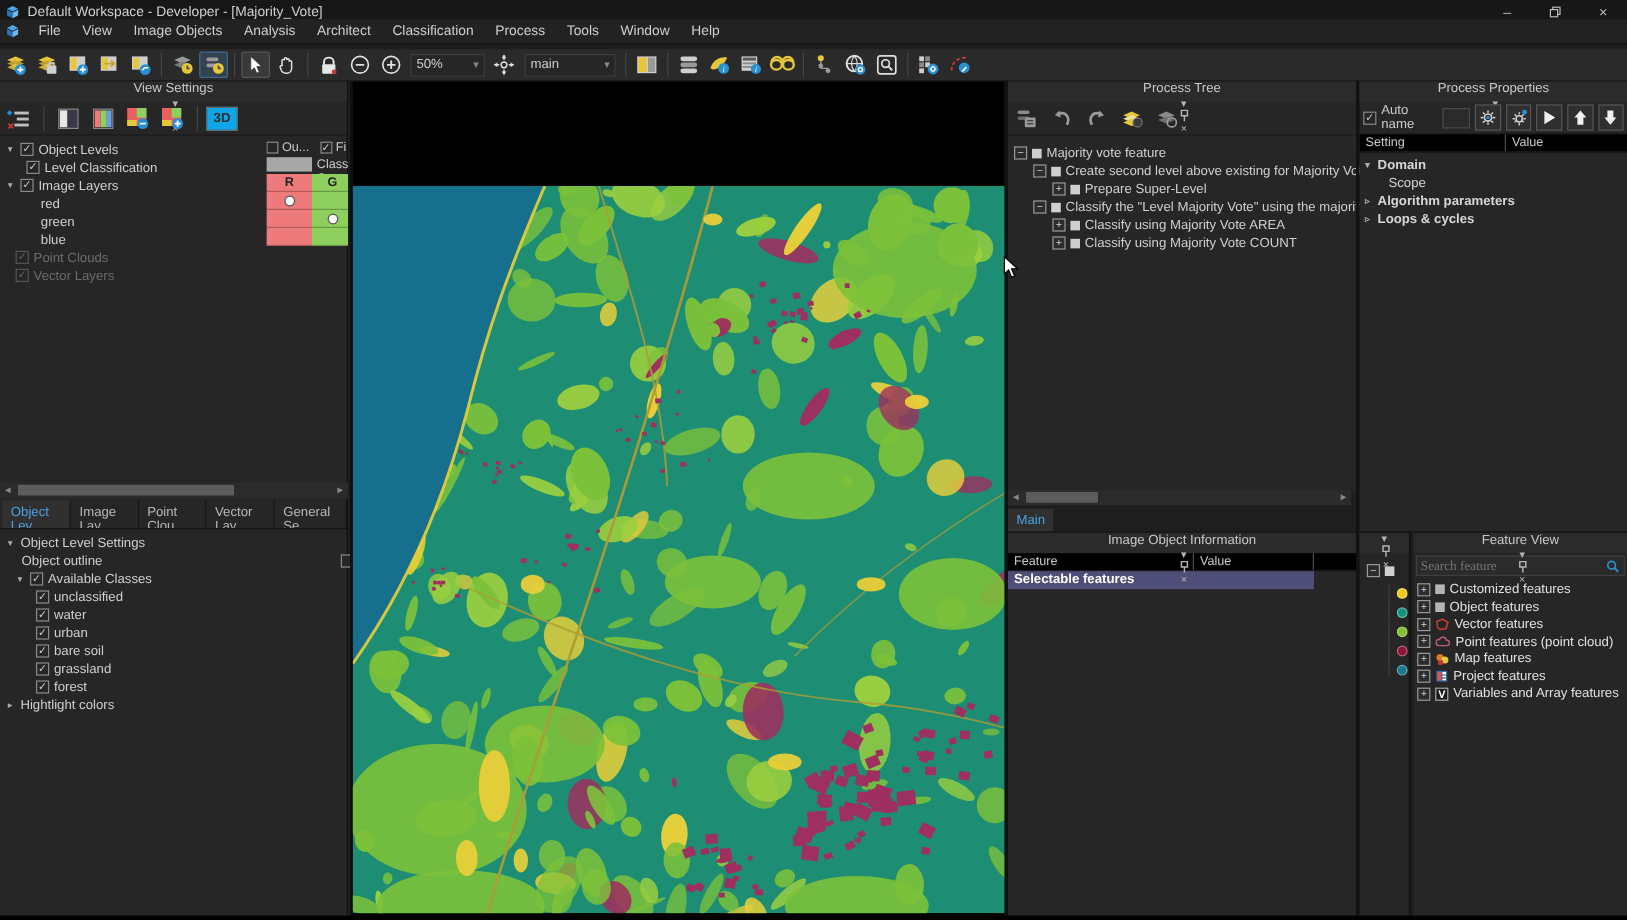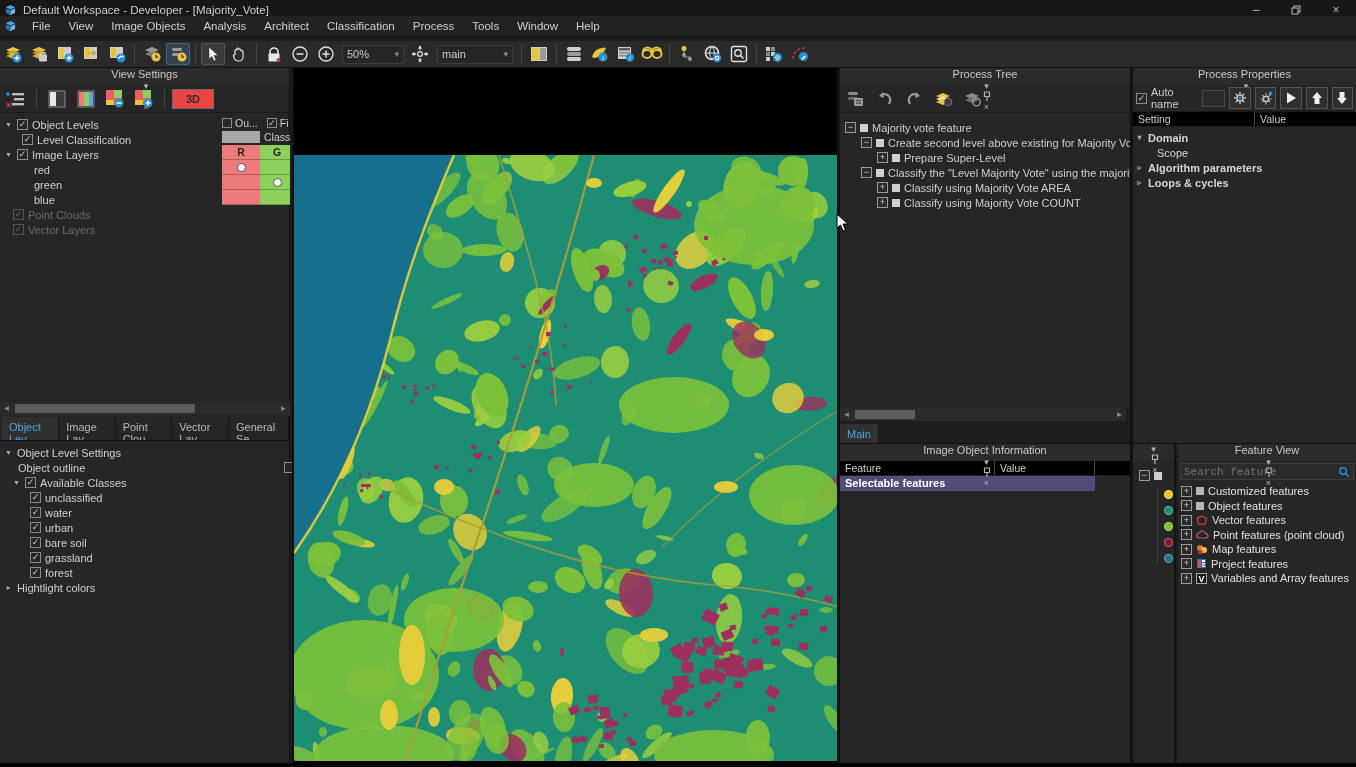--- a/index.html
+++ b/index.html
@@ -32,21 +32,21 @@
   .trow.dim { color:#6b6b6b; }
   .exp { width:9px; color:#aaa; font-size:8px; text-align:center; flex:none; }
   .cb { width:11px; height:11px; border:1px solid #8a8a8a; background:#262626; color:#d0d0d0; font-size:9px; line-height:9px; text-align:center; flex:none; }
   .cb.dim { border-color:#555; color:#666; }
   .pmbox { width:11px; height:11px; border:1px solid #9a9a9a; background:#2c2c2c; color:#cfcfcf; font-size:9px; line-height:9px; text-align:center; flex:none; }
   .sqicon { width:8px; height:8px; background:#cfcfcf; flex:none; }
   .swatch { width:80px; height:11px; flex:none; }
 
   
   .vs-toolbar { display:flex; align-items:center; height:28px; padding-left:3px; border-bottom:1px solid #1a1a1a; gap:3px; }
-  .btn3d { width:42px; height:20px; background:#ef4444; color:#2e2e2e; font-weight:bold; font-size:11px; display:flex; align-items:center; justify-content:center; border:1px solid #6a6a6a; }
+  .btn3d { width:26px; height:20px; background:#0ea5e9; color:#2e2e2e; font-weight:bold; font-size:11px; display:flex; align-items:center; justify-content:center; border:1px solid #6a6a6a; }
   .rgb-table { position:absolute; overflow:hidden; font-size:10.5px; }
   .rgb-col { position:absolute; top:30px; width:38px; }
   .rgb-cell { height:15px; border-bottom:1px solid rgba(0,0,0,.25); display:flex; align-items:center; justify-content:center; }
   .radio { width:9px; height:9px; border-radius:50%; background:#fff; border:1px solid #555; }
   .hscroll { position:absolute; height:13px; background:#2b2b2b; display:flex; align-items:center; }
   .hs-arrow { width:13px; color:#888; font-size:8px; text-align:center; }
   .hs-thumb { height:9px; background:#5c5c5c; border-radius:1px; }
   .tabs { position:absolute; display:flex; font-size:11px; }
   .tab { padding:4px 7px 4px 7px; color:#b8b8b8; background:#262626; border-right:1px solid #161616; }
   .tab.active { color:#4aa3e0; background:#303030; }
@@ -59,21 +59,21 @@
 
   
   .pp-toolrow { display:flex; align-items:center; height:27px; padding:0 3px; gap:4px; border-bottom:1px solid #1a1a1a; }
   .pp-btn { width:24px; height:22px; border:1px solid #555; background:#2f2f2f; display:flex; align-items:center; justify-content:center; }
   .pp-input { width:26px; height:17px; background:#2b2b2b; border:1px solid #4a4a4a; }
   .pp-row { display:flex; align-items:center; height:15px; font-size:11px; color:#d6d6d6; gap:4px; }
   .pp-row.bold { font-weight:bold; }
 
   
   .search-box { margin:2px 2px; height:17px; background:#2b2b2b; border:1px solid #3e3e3e; display:flex; align-items:center; padding:0 3px; }
-  .search-box input { flex:1; background:transparent; border:none; outline:none; color:#bbb; font-size:11px; font-family:Liberation Mono, monospace; }
+  .search-box input { flex:1; background:transparent; border:none; outline:none; color:#bbb; font-size:11px; font-family:Liberation Serif, serif; }
   .fv-row { display:flex; align-items:center; height:14.5px; font-size:11px; color:#e0e0e0; gap:4px; padding-left:3px; white-space:nowrap; }
 
   .dot { width:9px; height:9px; border-radius:50%; flex:none; border:1px solid rgba(255,255,255,.35); }
   .map-viewer { position:absolute; left:292px; top:68px; width:545px; height:695px; background:#000; border-left:2px solid #101010; }
   .cursor-arrow { position:absolute; z-index:50; }
 </style>
 </head>
 <body>
 
 <div class="screen">

